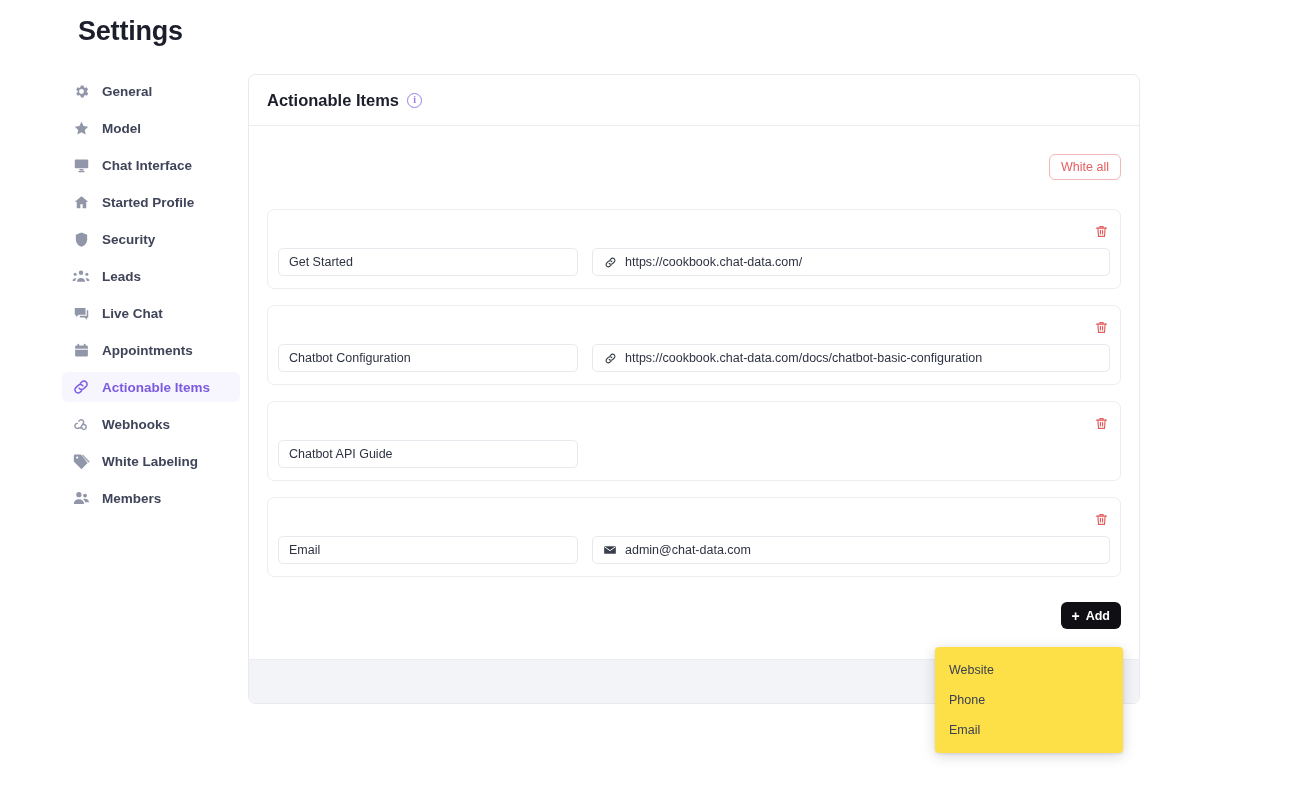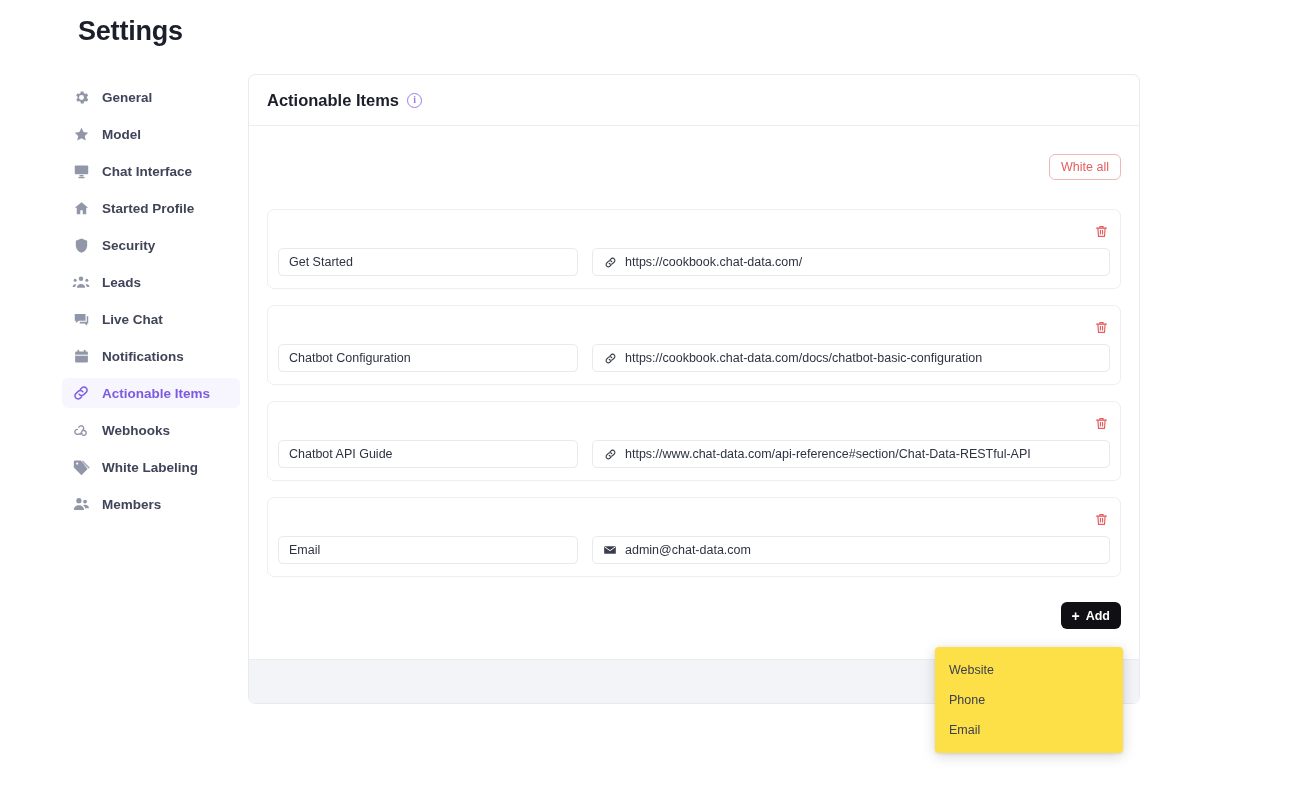--- a/index.html
+++ b/index.html
@@ -20,21 +20,21 @@
     left: 78px; top: 16px;
     font-size: 27px;
     font-weight: 700;
     letter-spacing: -0.2px;
     color: #1c1f2b;
   }
 
   
   .sidebar {
     position: absolute;
-    left: 62px; top: 82px;
+    left: 62px; top: 76px;
     width: 178px;
   }
   .side-item {
     display: flex;
     align-items: center;
     gap: 12px;
     height: 30px;
     padding: 0 10px;
     margin-bottom: 7px;
     border-radius: 6px;
@@ -285,21 +285,21 @@
       </div>
       <div class="side-item">
         <span class="ico">
           <svg width="17" height="17" viewBox="0 0 24 24" fill="currentColor">
             <rect x="3" y="5" width="18" height="15.5" rx="1.8"></rect>
             <rect x="3" y="9.4" width="18" height="1.6" fill="#ffffff" opacity="0.9"></rect>
             <rect x="6.3" y="2.6" width="2.4" height="4" rx="1.1"></rect>
             <rect x="15.3" y="2.6" width="2.4" height="4" rx="1.1"></rect>
           </svg>
         </span>
-        <span class="lbl">Notifications</span>
+        <span class="lbl">Appointments</span>
       </div>
       <div class="side-item active">
         <span class="ico">
           <svg width="18" height="18" viewBox="0 0 24 24" fill="none" stroke="currentColor" stroke-width="2" stroke-linecap="round">
             <path d="M9.6 13.6a4.2 4.2 0 006.3.5l2.6-2.6a4.2 4.2 0 10-5.9-5.9l-1.5 1.5"></path>
             <path d="M14.4 10.4a4.2 4.2 0 00-6.3-.5l-2.6 2.6a4.2 4.2 0 105.9 5.9l1.5-1.5"></path>
           </svg>
         </span>
         <span class="lbl">Actionable Items</span>
       </div>
@@ -409,29 +409,20 @@
                   <path d="M9.5 6.5V4.3h5v2.2"></path>
                   <path d="M6.2 6.5l1 13.2h9.6l1-13.2"></path>
                   <path d="M10.3 10v6M13.7 10v6"></path>
                 </svg>
               </button>
             </div>
             <div class="item-fields">
               <div class="field label-field">
                 <span class="ftext">Chatbot API Guide</span>
               </div>
-              <div class="field value-field">
-                <span class="fico">
-                  <svg width="13" height="13" viewBox="0 0 24 24" fill="none" stroke="currentColor" stroke-width="2.1" stroke-linecap="round">
-                    <path d="M9.6 13.6a4.2 4.2 0 006.3.5l2.6-2.6a4.2 4.2 0 10-5.9-5.9l-1.5 1.5"></path>
-                    <path d="M14.4 10.4a4.2 4.2 0 00-6.3-.5l-2.6 2.6a4.2 4.2 0 105.9 5.9l1.5-1.5"></path>
-                  </svg>
-                </span>
-                <span class="ftext">https://www.chat-data.com/api-reference#section/Chat-Data-RESTful-API</span>
-              </div>
             </div>
           </div>
           <div class="item-row">
             <div class="item-top">
               <button class="trash-btn">
                 <svg width="15" height="15" viewBox="0 0 24 24" fill="none" stroke="currentColor" stroke-width="1.9" stroke-linecap="round">
                   <path d="M4 6.5h16"></path>
                   <path d="M9.5 6.5V4.3h5v2.2"></path>
                   <path d="M6.2 6.5l1 13.2h9.6l1-13.2"></path>
                   <path d="M10.3 10v6M13.7 10v6"></path>

